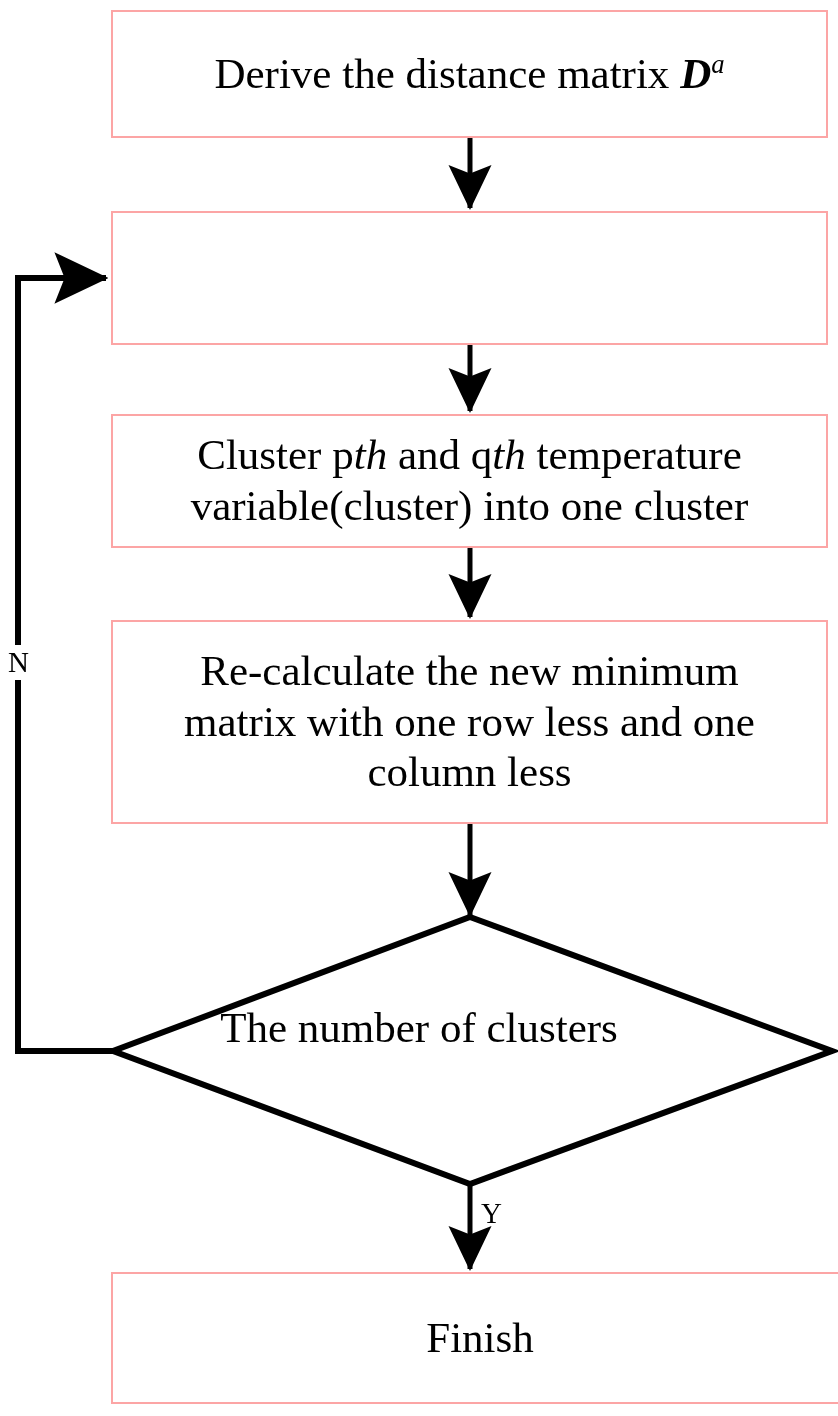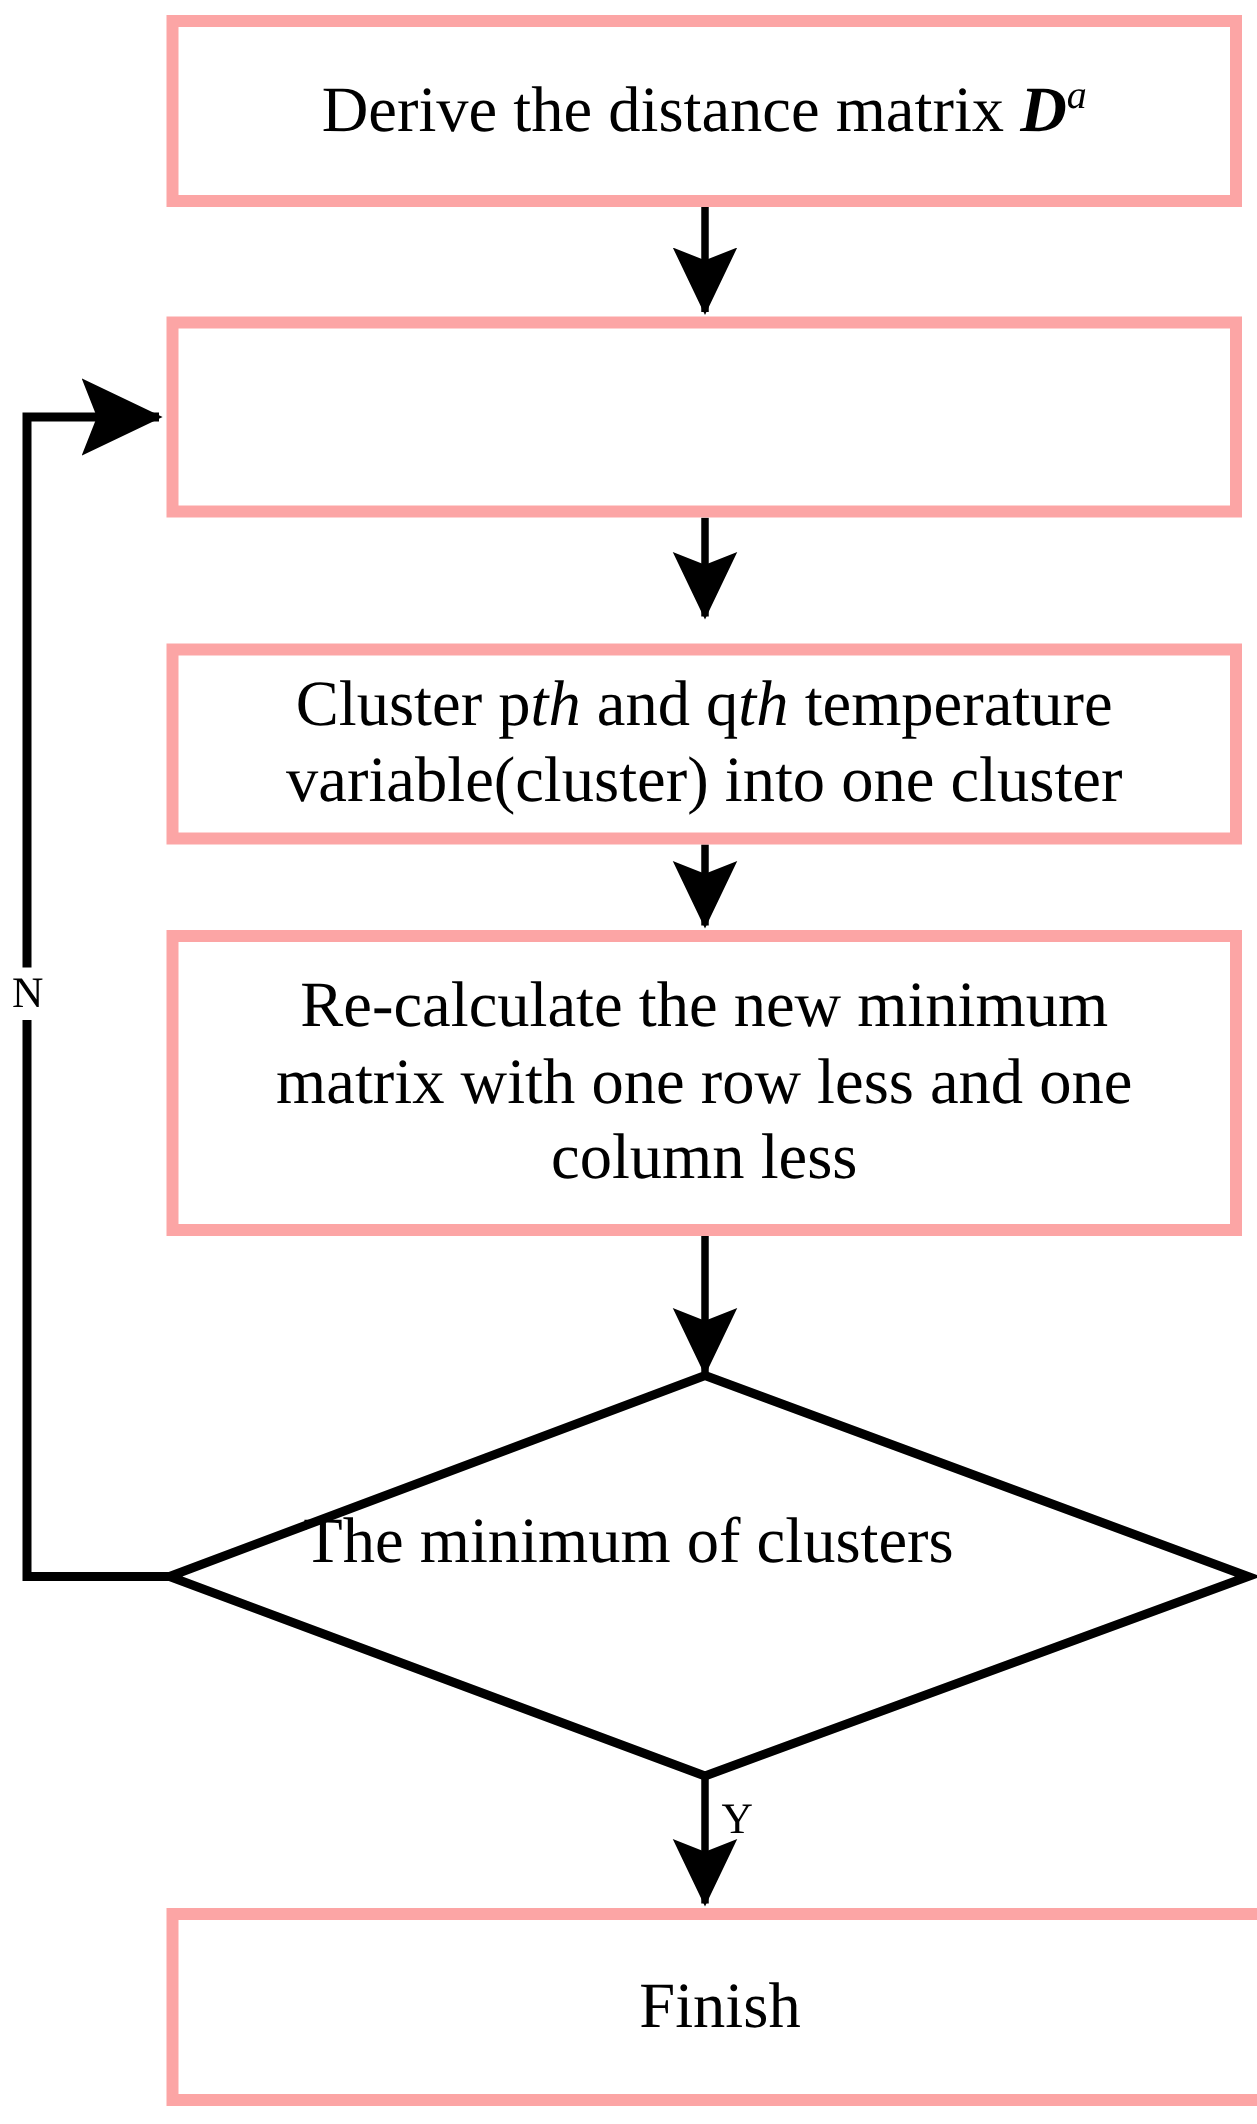--- a/index.html
+++ b/index.html
@@ -23,21 +23,21 @@
     position: absolute;
     left: 0;
     top: 0;
     width: 838px;
     height: 1416px;
     pointer-events: none;
   }
   .node-box {
     position: absolute;
     box-sizing: border-box;
-    border: 8px solid #fca5a5;
+    border: 2px solid #fca5a5;
     background: #ffffff;
     display: flex;
     align-items: center;
     justify-content: center;
     text-align: center;
     line-height: 1.18;
     font-size: 43px;
   }
   .node-text {
     display: block;
@@ -136,37 +136,37 @@
     <span class="node-text">
       <span>Derive the distance matrix </span><span class="bi">D</span><span class="sup-a">a</span>
     </span>
   </div>
 
   <div class="node-box" style="left:111px; top:211px; width:717px; height:134px;">
     <span class="node-text">
     </span>
   </div>
 
-  <div class="node-box" style="left:111px; top:414px; width:717px; height:134px;margin-top:15px;">
+  <div class="node-box" style="left:111px; top:414px; width:717px; height:134px;">
     <span class="node-text">
       <span class="line-1"><span>Cluster p</span><span class="it">th</span><span> and q</span><span class="it">th</span><span> temperature</span></span>
       <span class="line-2">variable(cluster) into one cluster</span>
     </span>
   </div>
 
   <div class="node-box" style="left:111px; top:620px; width:717px; height:204px;">
     <span class="node-text">
       <span class="line-1">Re-calculate the new minimum</span>
       <span class="line-2">matrix with one row less and one</span>
       <span class="line-3">column less</span>
     </span>
   </div>
 
   <div class="decision-label" style="left:0; top:1000px;">
-    <span class="line-1">The minimum of clusters</span>
+    <span class="line-1">The number of clusters</span>
   </div>
 
   <div class="node-box" style="left:111px; top:1272px; width:738px; height:132px;">
     <span class="node-text">Finish</span>
   </div>
 
   <div class="branch-label" style="left:8px; top:648px;">N</div>
   <div class="branch-label" style="left:481px; top:1199px;">Y</div>
 
 </div>

